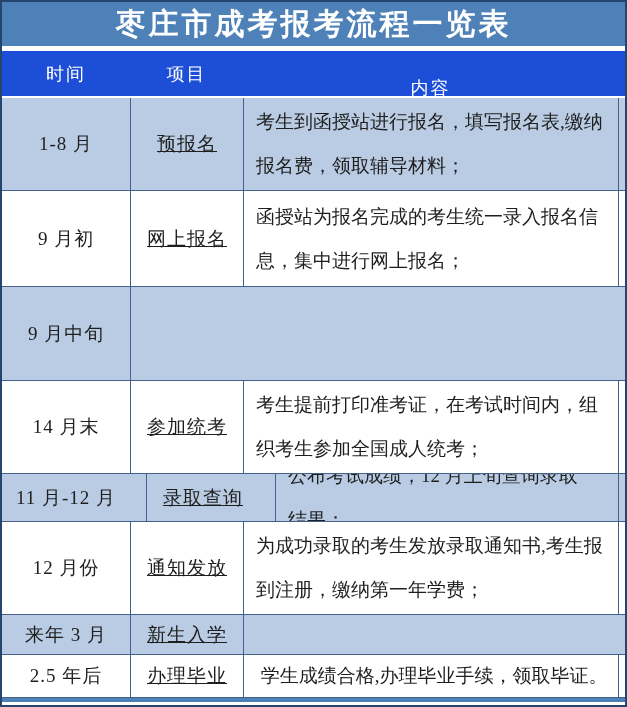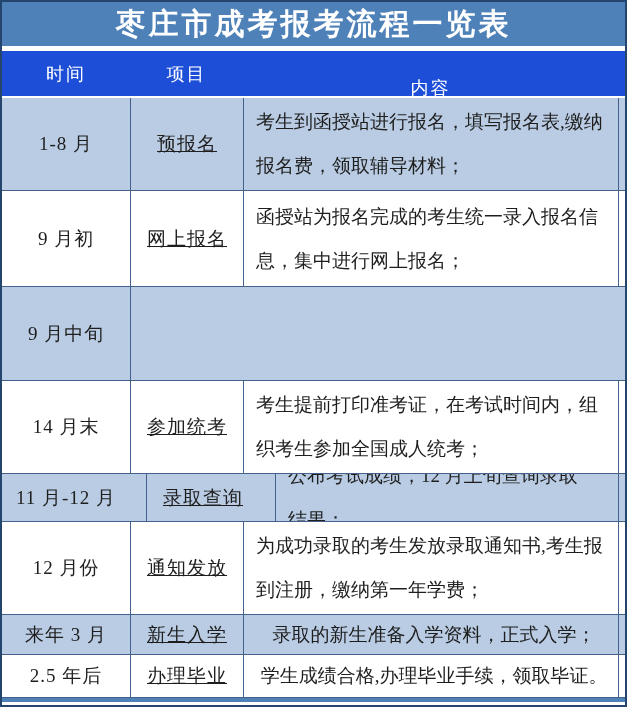--- a/index.html
+++ b/index.html
@@ -106,23 +106,20 @@
     <div class="cell item">通知发放</div>
     <div class="cell content">
       <div class="ctext">为成功录取的考生发放录取通知书,考生报到注册，缴纳第一年学费；</div>
     </div>
     <div class="cell edge"></div>
   </div>
 
   <div class="row r-light h46">
     <div class="cell time">来年 3 月</div>
     <div class="cell item">新生入学</div>
-    <div class="cell content">
-      <div class="ctext">录取的新生准备入学资料，正式入学；</div>
-    </div>
     <div class="cell edge"></div>
   </div>
 
   <div class="row r-white h40">
     <div class="cell time">2.5 年后</div>
     <div class="cell item">办理毕业</div>
     <div class="cell content">
       <div class="ctext">学生成绩合格,办理毕业手续，领取毕证。</div>
     </div>
     <div class="cell edge"></div>

